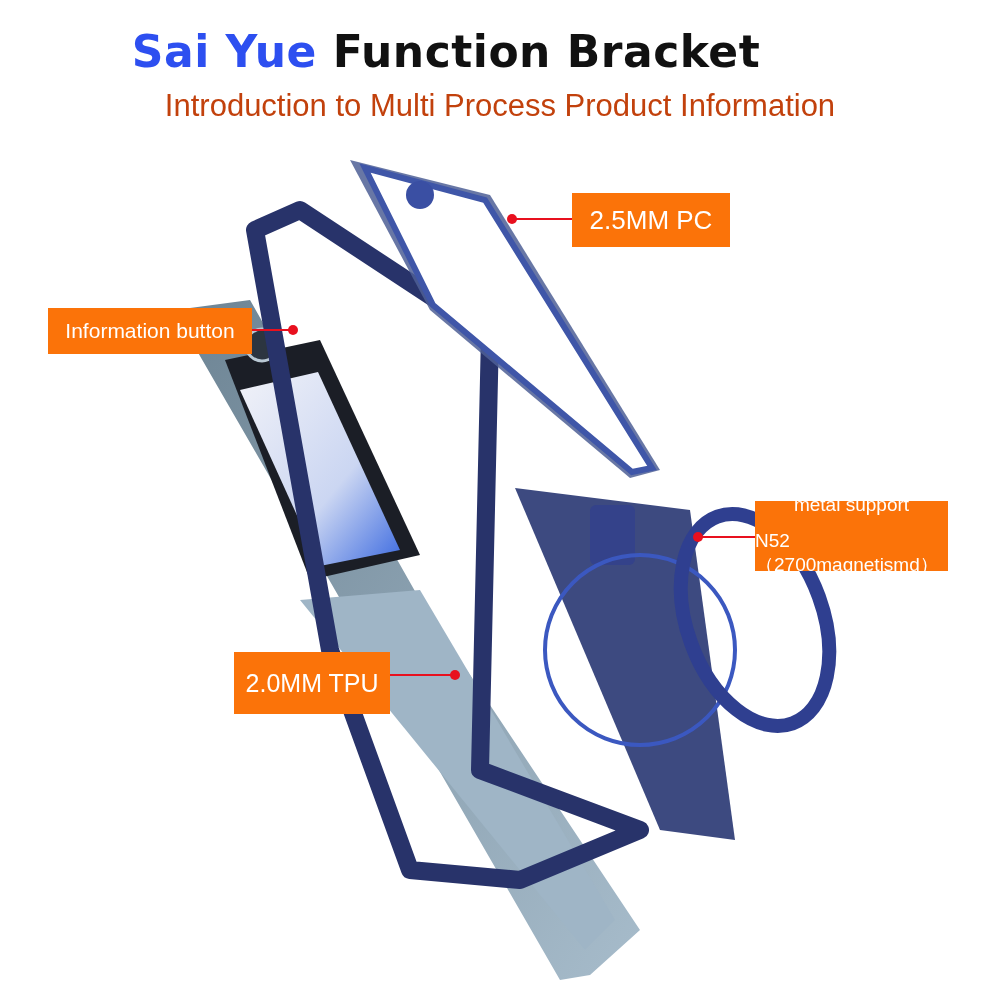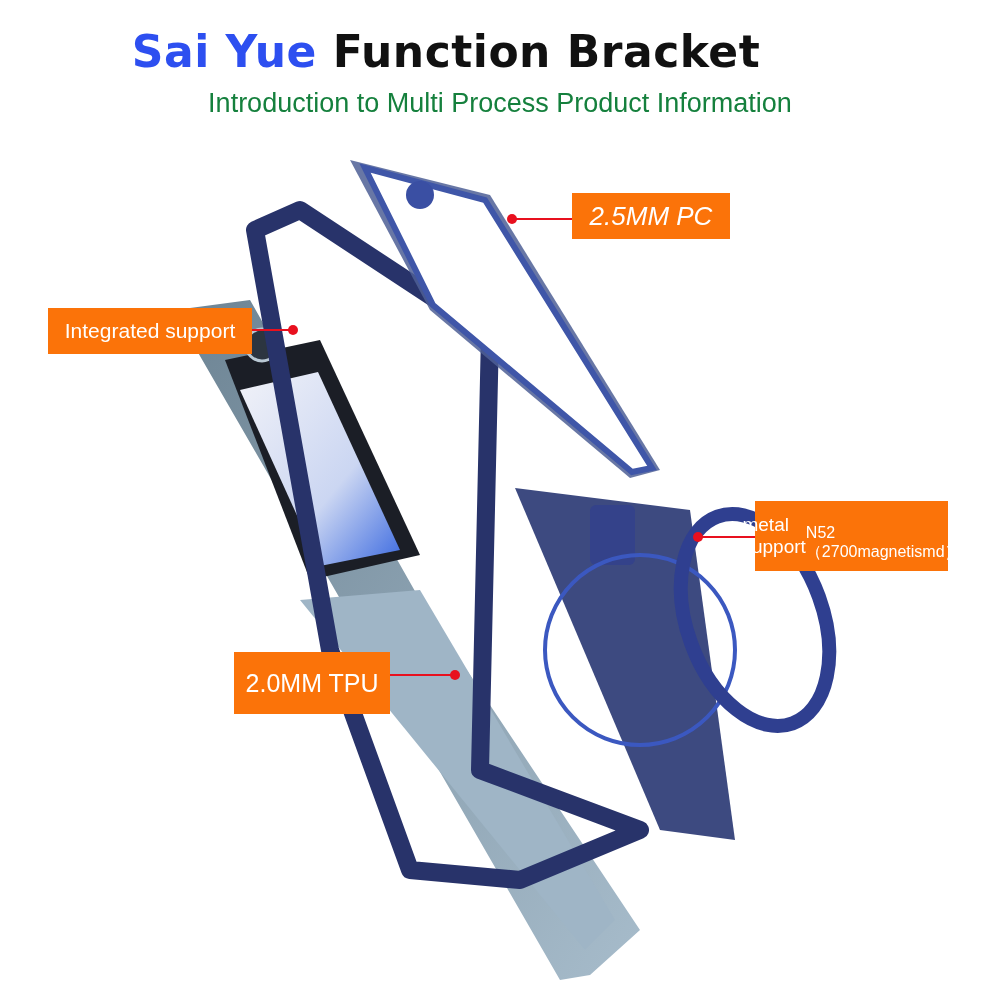--- a/index.html
+++ b/index.html
@@ -1,27 +1,27 @@
 <!DOCTYPE html>
 <html><head>
 <meta charset="utf-8">
 <style>
   html, body { margin:0; padding:0; background:#ffffff; }
   body { width:1000px; height:1000px; position:relative; overflow:hidden; font-family:"DejaVu Sans", sans-serif; }
   .title { position:absolute; top:26px; left:0; width:892px; text-align:center; font-size:44px; font-weight:bold; letter-spacing:0.5px; color:#111; }
   .title .accent { color:#2d4ff0; }
-  .subtitle { position:absolute; top:88px; left:0; width:1000px; text-align:center; font-size:27px; color:#15803d; font-family:"Liberation Sans", sans-serif; }
+  .subtitle { position:absolute; top:88px; left:0; width:1000px; text-align:center; font-size:31px; color:#c2410c; font-family:"Liberation Sans", sans-serif; }
   .label { position:absolute; background:#fb7309; color:#fff; font-family:"Liberation Sans", sans-serif; display:flex; align-items:center; justify-content:center; }
   .label .l1 { font-size:23px; }
-  .lbl-pc { left:572px; top:193px; width:158px; height:46px; font-size:26px;font-style:italic; }
+  .lbl-pc { left:572px; top:193px; width:158px; height:54px; font-size:26px; }
   .lbl-btn { left:48px; top:308px; width:204px; height:46px; font-size:21px; }
   .lbl-tpu { left:234px; top:652px; width:156px; height:62px; font-size:25px; }
-  .lbl-metal { left:755px; top:501px; width:193px; height:70px; flex-direction:row; }
+  .lbl-metal { left:755px; top:501px; width:193px; height:70px; flex-direction:column; }
   .lbl-metal .l1 { font-size:19px; }
-  .lbl-metal .l2 { font-size:16px; margin-top:14px; }
+  .lbl-metal .l2 { font-size:19px; margin-top:14px; }
   svg.art { position:absolute; left:0; top:0; }
 </style>
 </head>
 <body>
 
 <div class="title"><span class="accent">Sai Yue</span><span> Function Bracket</span></div>
 <div class="subtitle">Introduction to Multi Process Product Information</div>
 
 <svg class="art" width="1000" height="1000" viewBox="0 0 1000 1000">
   <defs>
@@ -70,18 +70,18 @@
   </g>
   <g fill="#e8101e">
     <circle cx="512" cy="219" r="5"></circle>
     <circle cx="293" cy="330" r="5"></circle>
     <circle cx="455" cy="675" r="5"></circle>
     <circle cx="698" cy="537" r="5"></circle>
   </g>
 </svg>
 
 <div class="label lbl-pc">2.5MM PC</div>
-<div class="label lbl-btn">Integrated support</div>
+<div class="label lbl-btn">Information button</div>
 <div class="label lbl-tpu">2.0MM TPU</div>
 <div class="label lbl-metal">
   <span class="l1">metal support</span>
   <span class="l2">N52（2700magnetismd）</span>
 </div>
 
 </body></html>

